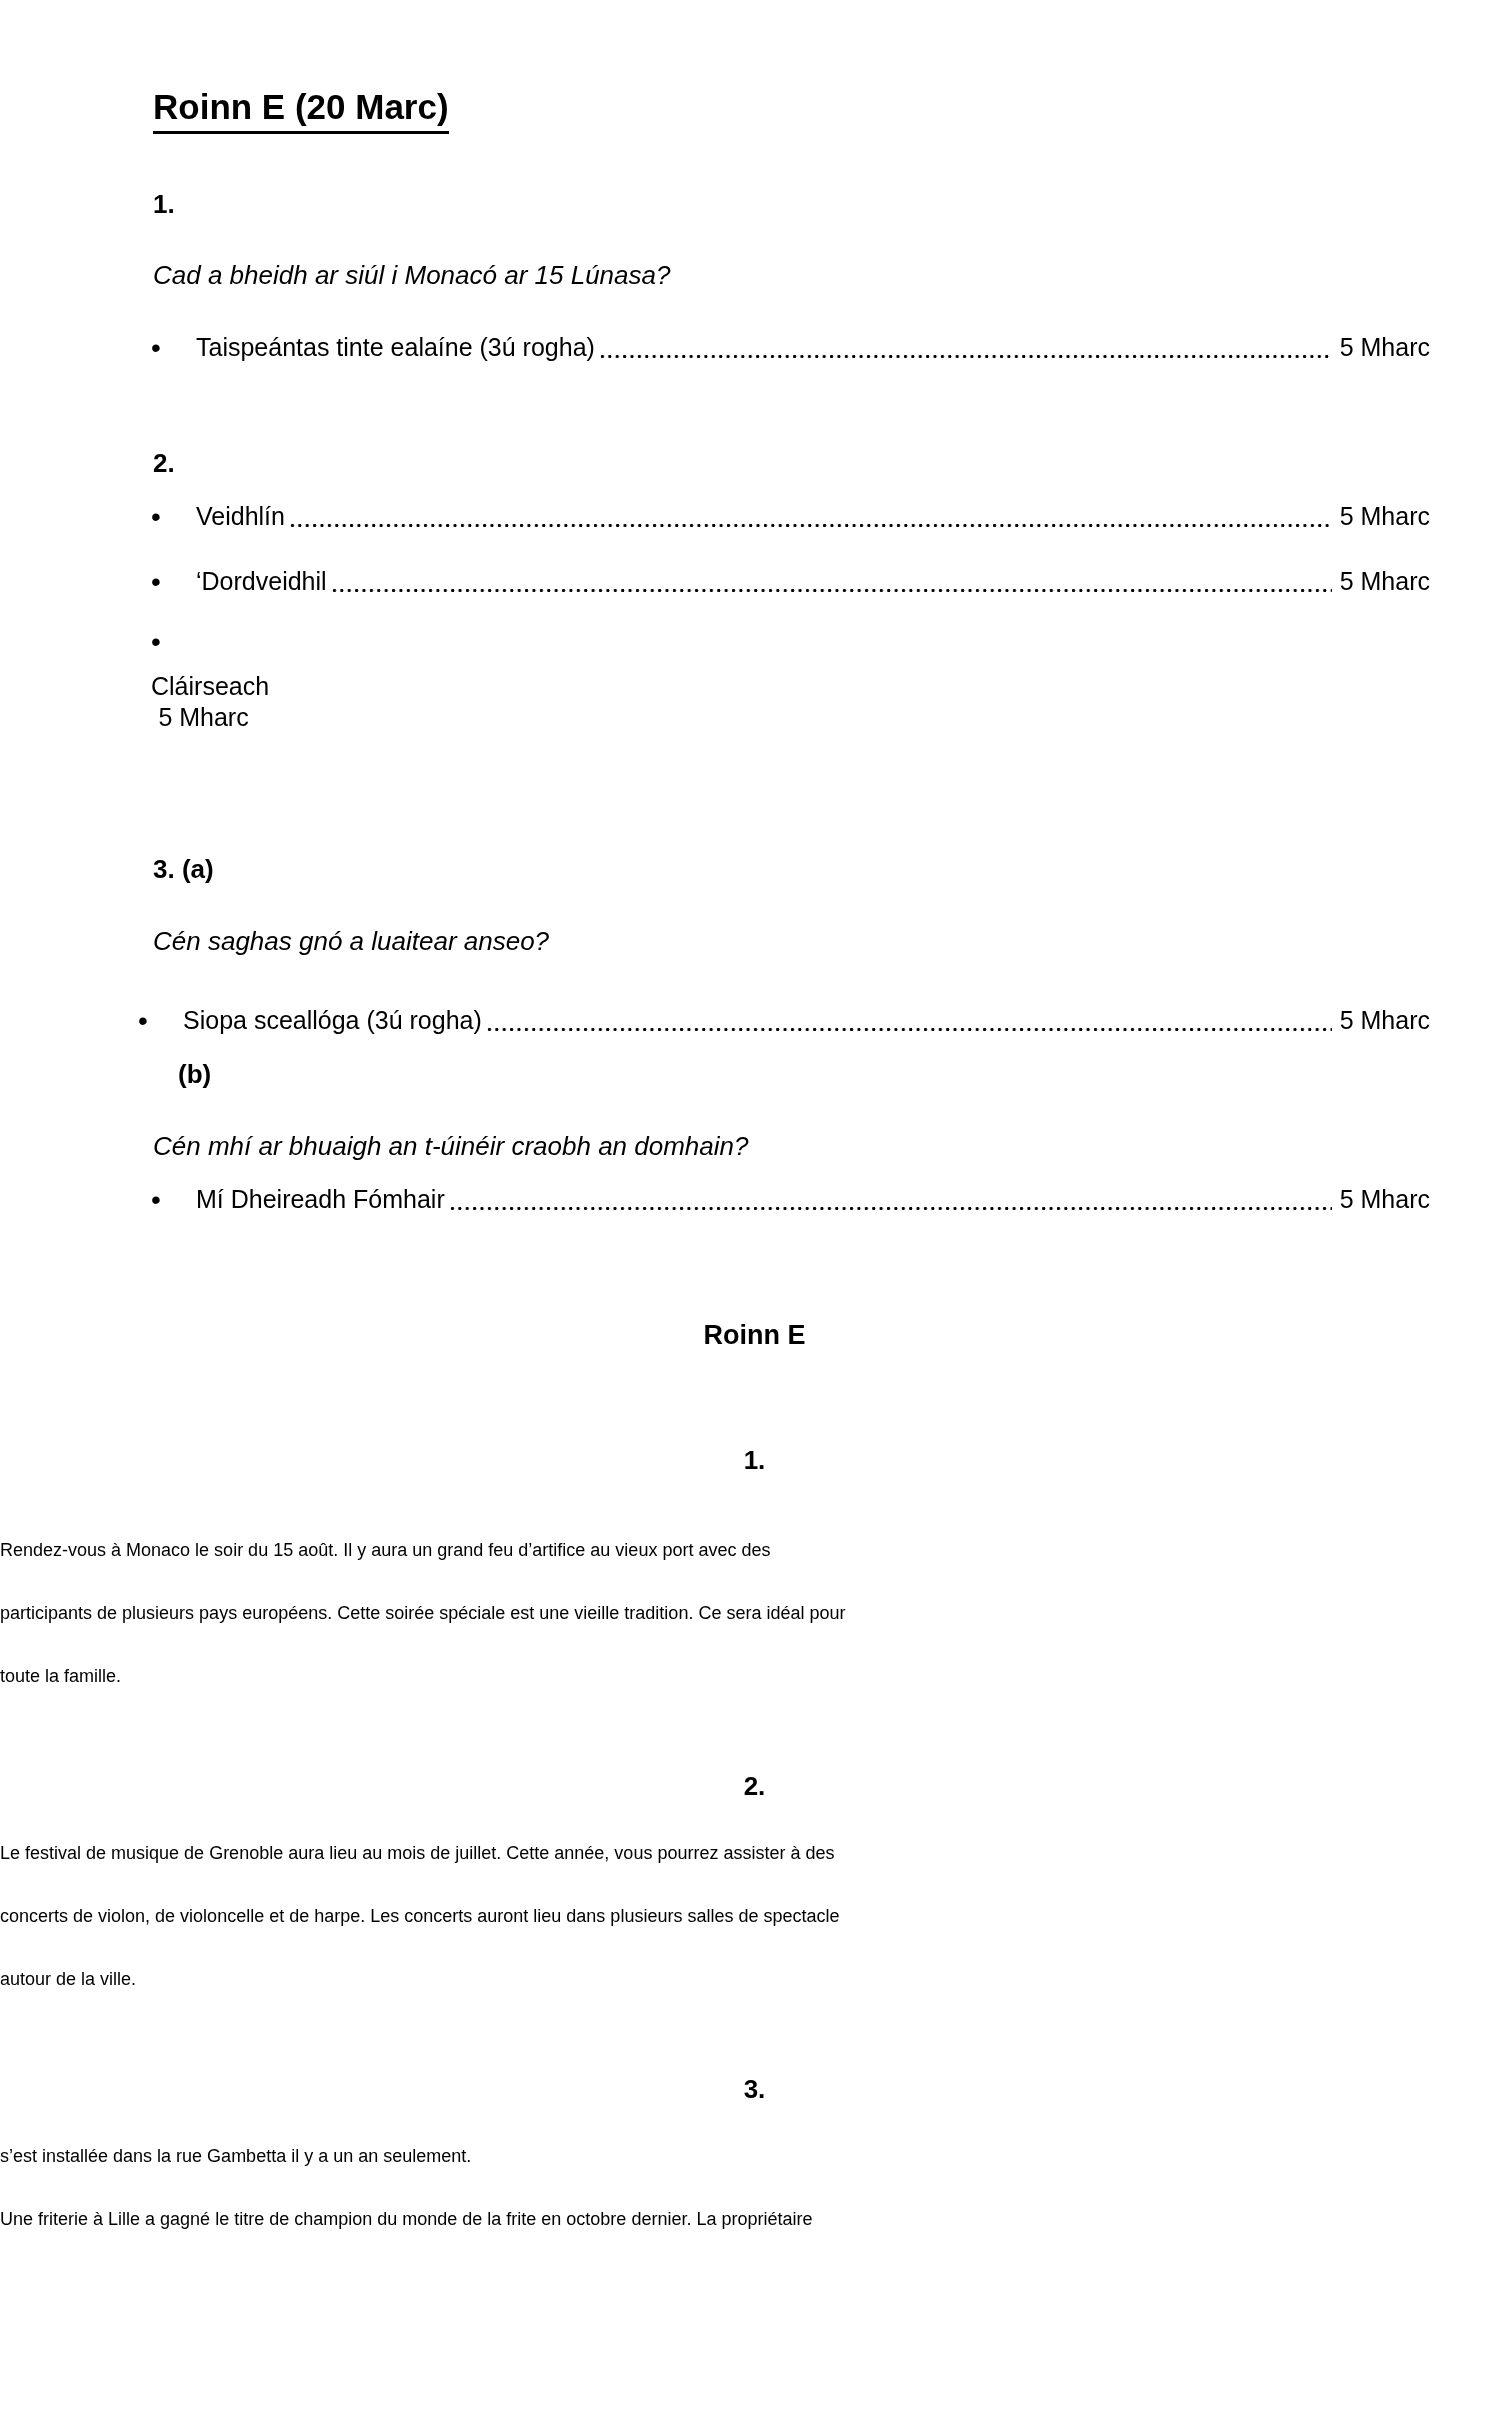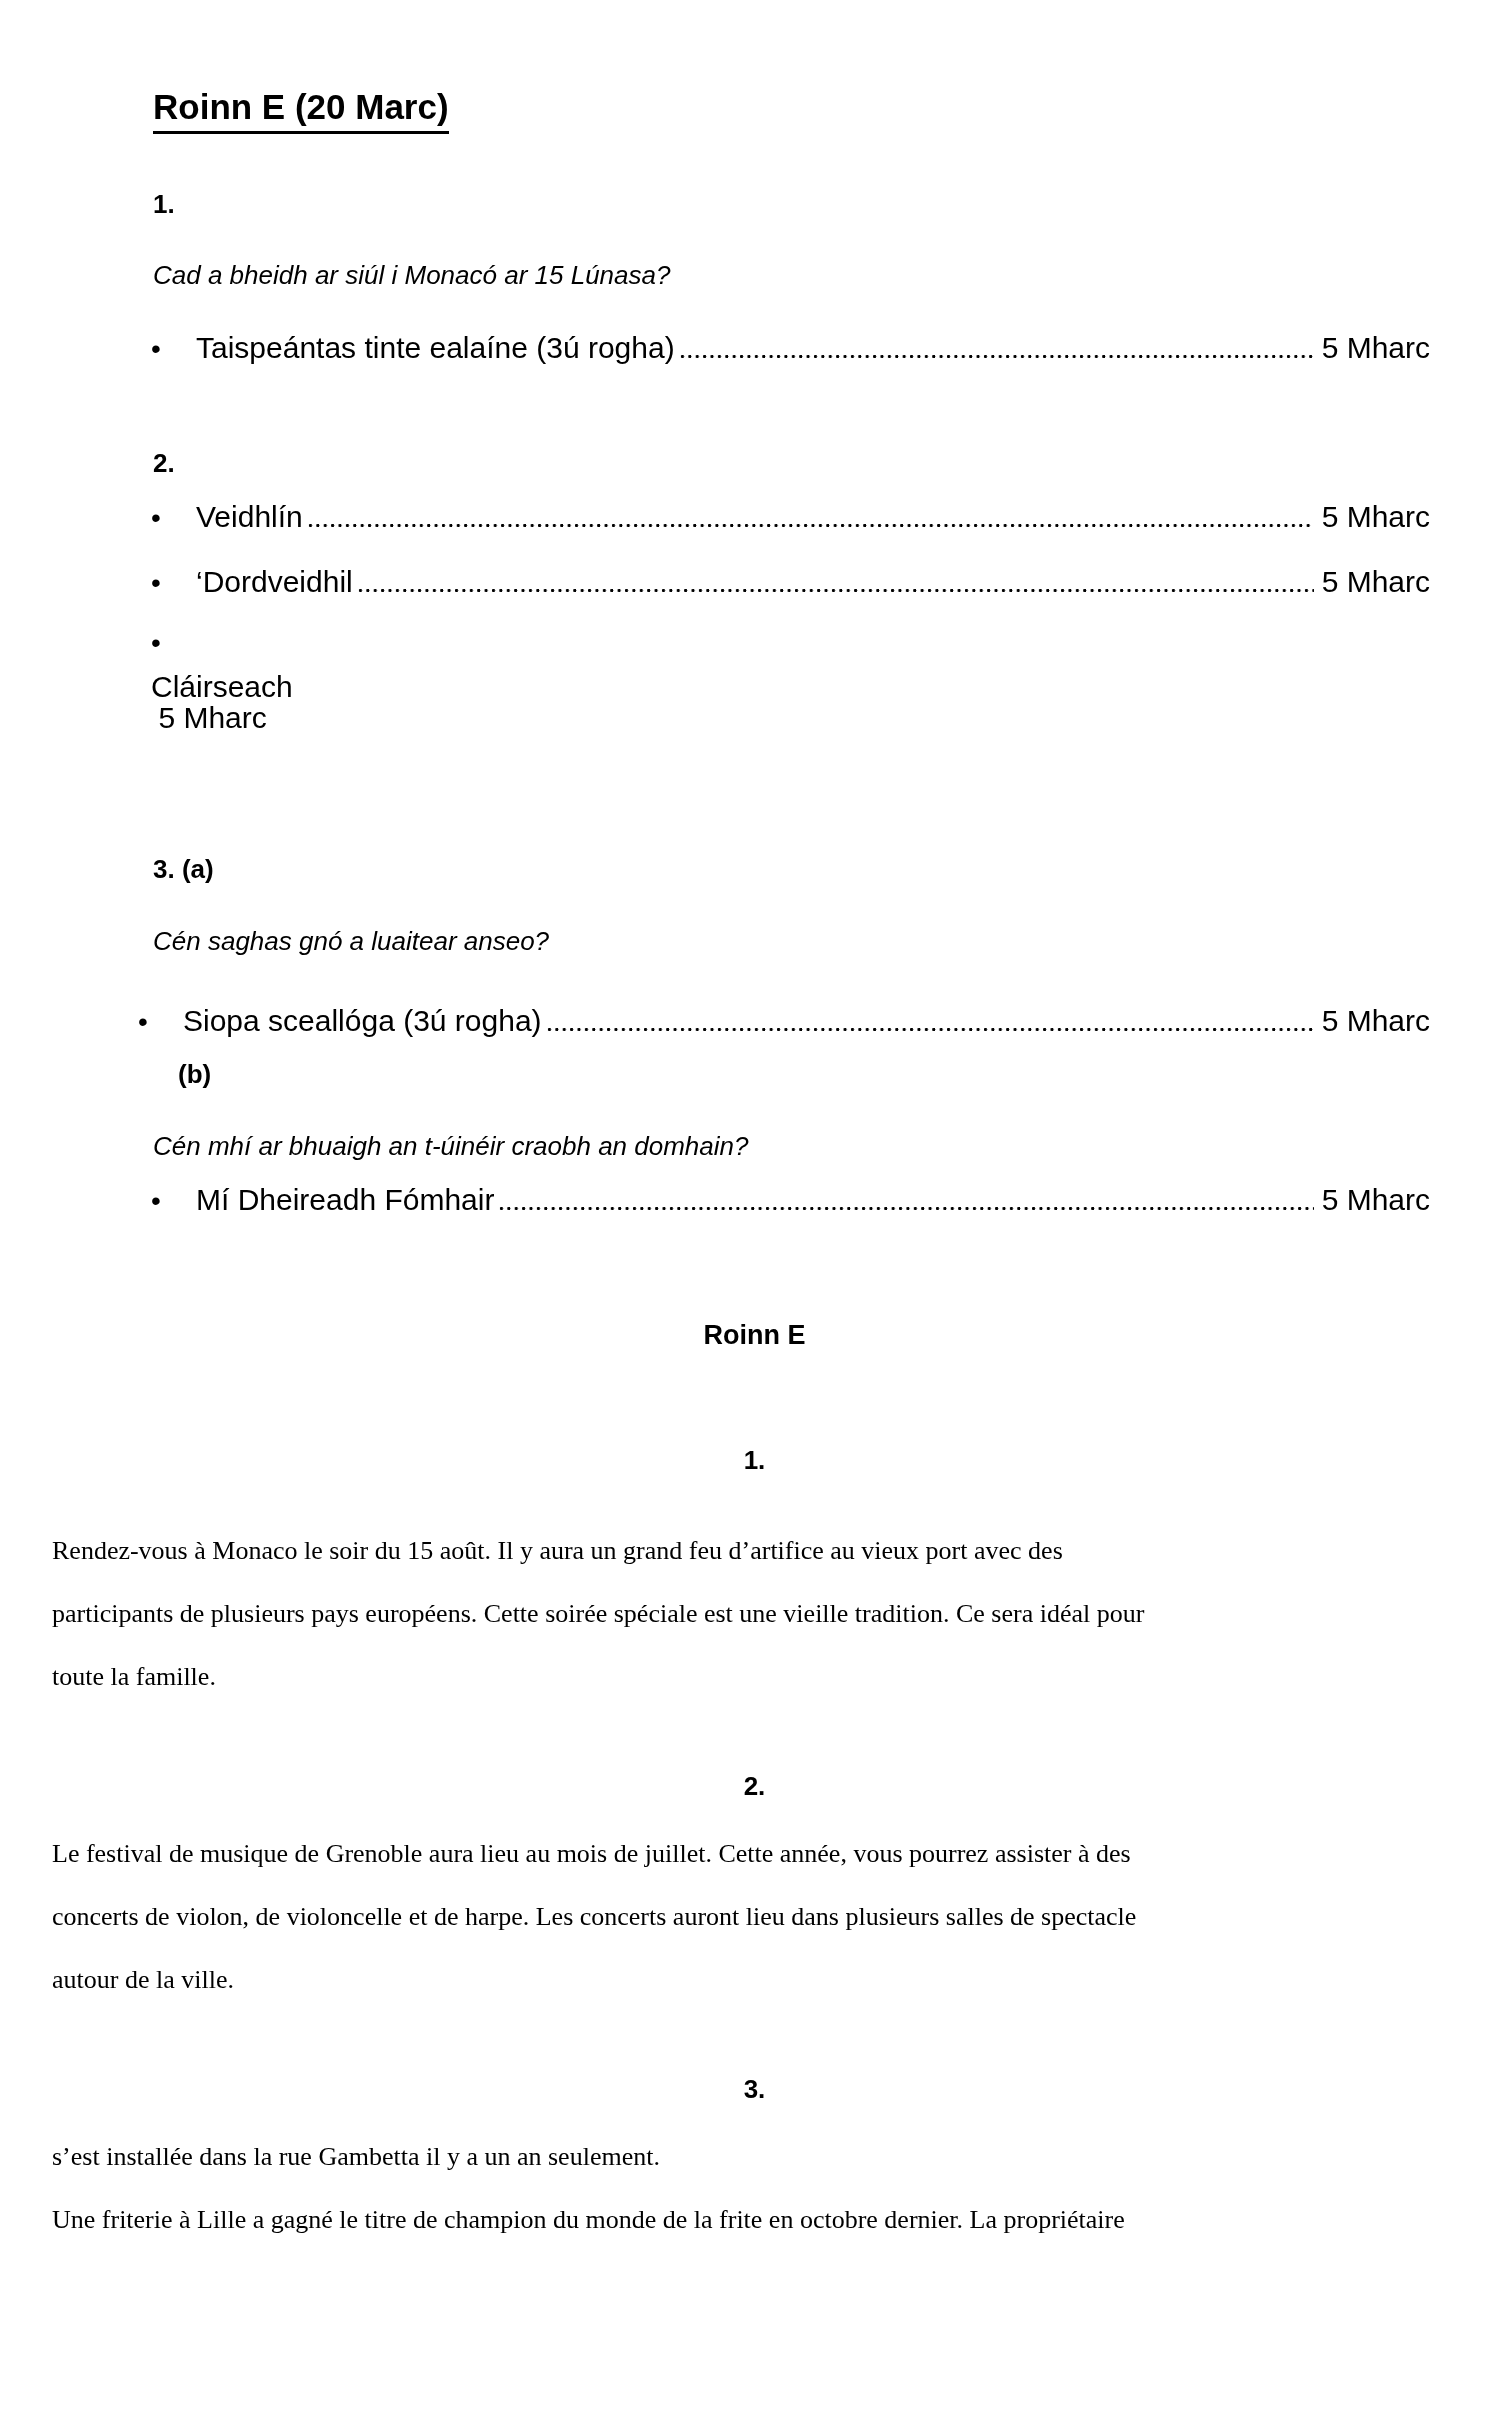--- a/index.html
+++ b/index.html
@@ -46,21 +46,21 @@
     font-style: italic;
     line-height: 31px;
   }
   .question .bold {
     font-weight: bold;
   }
   .answer-row {
     display: flex;
     margin-left: 151px;
     margin-right: 79px;
-    font-size: 30px;
+    font-size: 25px;
     line-height: 31px;
   }
   .answer-row.outdent {
     margin-left: 138px;
   }
   .bullet-marker {
     width: 45px;
     flex: 0 0 45px;
   }
   .bullet-marker::before {
@@ -108,25 +108,23 @@
   .para-num {
     margin-top: 63px;
     text-align: center;
     font-size: 26px;
     font-weight: bold;
     line-height: 31px;
   }
   .para-num.first { margin-top: 88px; }
   .paragraph {
     margin-top: 20px;
-    margin-left: 52px;
     margin-right: 108px;
-    font-size: 26px;
+    font-size: 18px;
     line-height: 63px;
-    font-family: Liberation Serif, serif;
   }
   .paragraph.first { margin-top: 43px; }
 </style>
 </head>
 <body>
 
 <div class="page">
 
   <div class="h1-row">
     <span class="underlined">Roinn E (20 Marc)</span>

